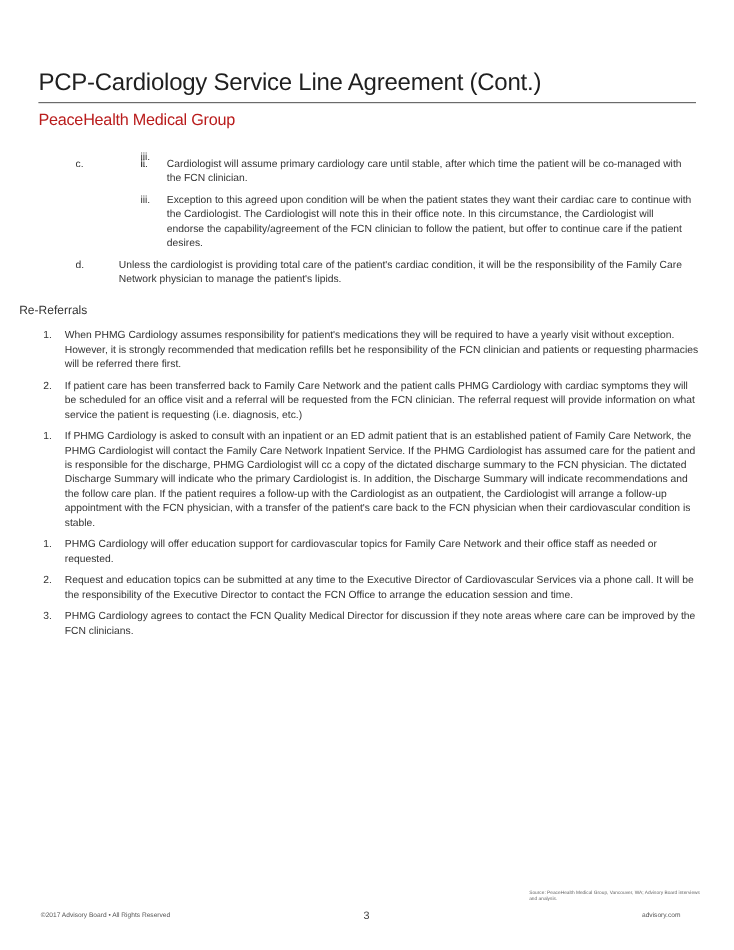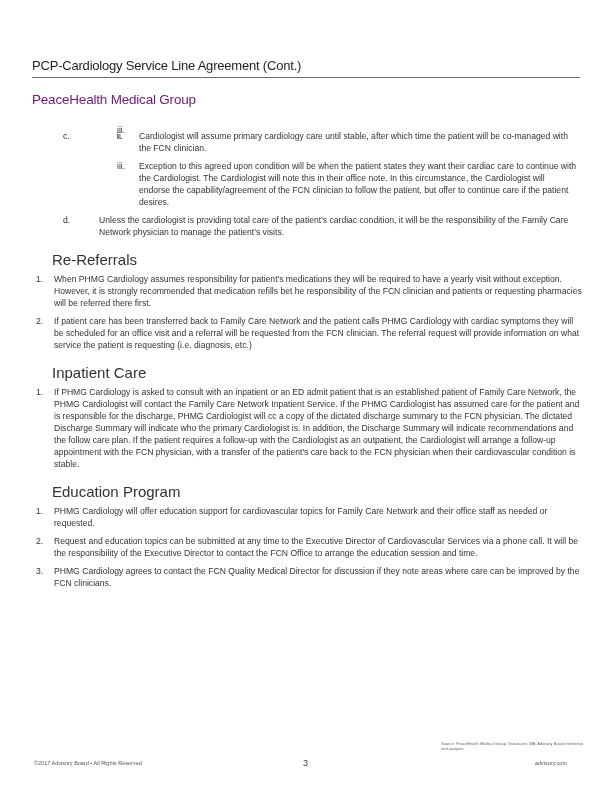--- a/index.html
+++ b/index.html
@@ -2,41 +2,41 @@
 <html><head>
 <meta charset="utf-8">
 <style>
   html, body { margin: 0; padding: 0; background: #ffffff; }
   body {
     width: 612px; height: 792px; position: relative; overflow: hidden;
     font-family: "Liberation Sans", sans-serif; color: #222;
   }
   .title {
     position: absolute; left: 32px; top: 58px; width: 548px;
-    font-size: 13px; color: #1f1f1f; letter-spacing: -0.2px;
+    font-size: 20px; color: #1f1f1f; letter-spacing: -0.2px;
     padding-bottom: 4px; border-bottom: 1px solid #6b6b6b;
     white-space: nowrap;
   }
   .subtitle {
     position: absolute; left: 32px; top: 92px;
-    font-size: 13.5px; color: #701a75; letter-spacing: -0.2px;
+    font-size: 13.5px; color: #b91c1c; letter-spacing: -0.2px;
   }
   .content {
     position: absolute; left: 0; top: 124px; width: 612px;
     font-size: 8.6px; line-height: 12px; color: #333;
   }
   .item { position: relative; margin-bottom: 6px; }
   .item .marker { position: absolute; }
   .lvl2 { padding-left: 139px; padding-right: 34px; }
   .lvl2 .marker { left: 117px; }
   .lvl1 { padding-left: 99px; padding-right: 34px; }
   .lvl1 .marker { left: 63px; }
   .num { padding-left: 54px; padding-right: 30px; }
   .num .marker { left: 36px; }
-  .section-head { padding-left: 52px; margin-top: 16px; margin-bottom: 7px; font-size: 15px; color: #333; }
+  .section-head { padding-left: 16px; margin-top: 16px; margin-bottom: 7px; font-size: 10px; color: #333; }
   .footer-left { position: absolute; left: 34px; top: 760px; font-size: 5.5px; color: #555; }
   .footer-page { position: absolute; left: 303px; top: 758px; font-size: 9px; color: #444; }
   .footer-note { position: absolute; left: 441px; top: 741px; width: 150px; font-size: 4px; line-height: 5px; color: #666; }
   .footer-right { position: absolute; left: 535px; top: 760px; font-size: 5.5px; color: #555; }
 </style>
 </head>
 <body>
 
 <div class="title">PCP-Cardiology Service Line Agreement (Cont.)</div>
 <div class="subtitle">PeaceHealth Medical Group</div>
@@ -56,40 +56,38 @@
     <span class="marker">ii.</span>
     <span>Cardiologist will assume primary cardiology care until stable, after which time the patient will be co-managed with the FCN clinician.</span>
   </div>
   <div class="item lvl2">
     <span class="marker">iii.</span>
     <span>Exception to this agreed upon condition will be when the patient states they want their cardiac care to continue with the Cardiologist. The Cardiologist will note this in their office note. In this circumstance, the Cardiologist will endorse the capability/agreement of the FCN clinician to follow the patient, but offer to continue care if the patient desires.</span>
   </div>
 
   <div class="item lvl1">
     <span class="marker">d.</span>
-    <span>Unless the cardiologist is providing total care of the patient's cardiac condition, it will be the responsibility of the Family Care Network physician to manage the patient's visits.</span>
+    <span>Unless the cardiologist is providing total care of the patient's cardiac condition, it will be the responsibility of the Family Care Network physician to manage the patient's lipids.</span>
   </div>
 
   <div class="section-head">Re-Referrals</div>
   <div class="item num">
     <span class="marker">1.</span>
     <span>When PHMG Cardiology assumes responsibility for patient's medications they will be required to have a yearly visit without exception. However, it is strongly recommended that medication refills bet he responsibility of the FCN clinician and patients or requesting pharmacies will be referred there first.</span>
   </div>
   <div class="item num">
     <span class="marker">2.</span>
     <span>If patient care has been transferred back to Family Care Network and the patient calls PHMG Cardiology with cardiac symptoms they will be scheduled for an office visit and a referral will be requested from the FCN clinician. The referral request will provide information on what service the patient is requesting (i.e. diagnosis, etc.)</span>
   </div>
 
-  <div class="section-head">Inpatient Care</div>
   <div class="item num">
     <span class="marker">1.</span>
     <span>If PHMG Cardiology is asked to consult with an inpatient or an ED admit patient that is an established patient of Family Care Network, the PHMG Cardiologist will contact the Family Care Network Inpatient Service. If the PHMG Cardiologist has assumed care for the patient and is responsible for the discharge, PHMG Cardiologist will cc a copy of the dictated discharge summary to the FCN physician. The dictated Discharge Summary will indicate who the primary Cardiologist is. In addition, the Discharge Summary will indicate recommendations and the follow care plan. If the patient requires a follow-up with the Cardiologist as an outpatient, the Cardiologist will arrange a follow-up appointment with the FCN physician, with a transfer of the patient's care back to the FCN physician when their cardiovascular condition is stable.</span>
   </div>
 
-  <div class="section-head">Education Program</div>
   <div class="item num">
     <span class="marker">1.</span>
     <span>PHMG Cardiology will offer education support for cardiovascular topics for Family Care Network and their office staff as needed or requested.</span>
   </div>
   <div class="item num">
     <span class="marker">2.</span>
     <span>Request and education topics can be submitted at any time to the Executive Director of Cardiovascular Services via a phone call. It will be the responsibility of the Executive Director to contact the FCN Office to arrange the education session and time.</span>
   </div>
   <div class="item num">
     <span class="marker">3.</span>

